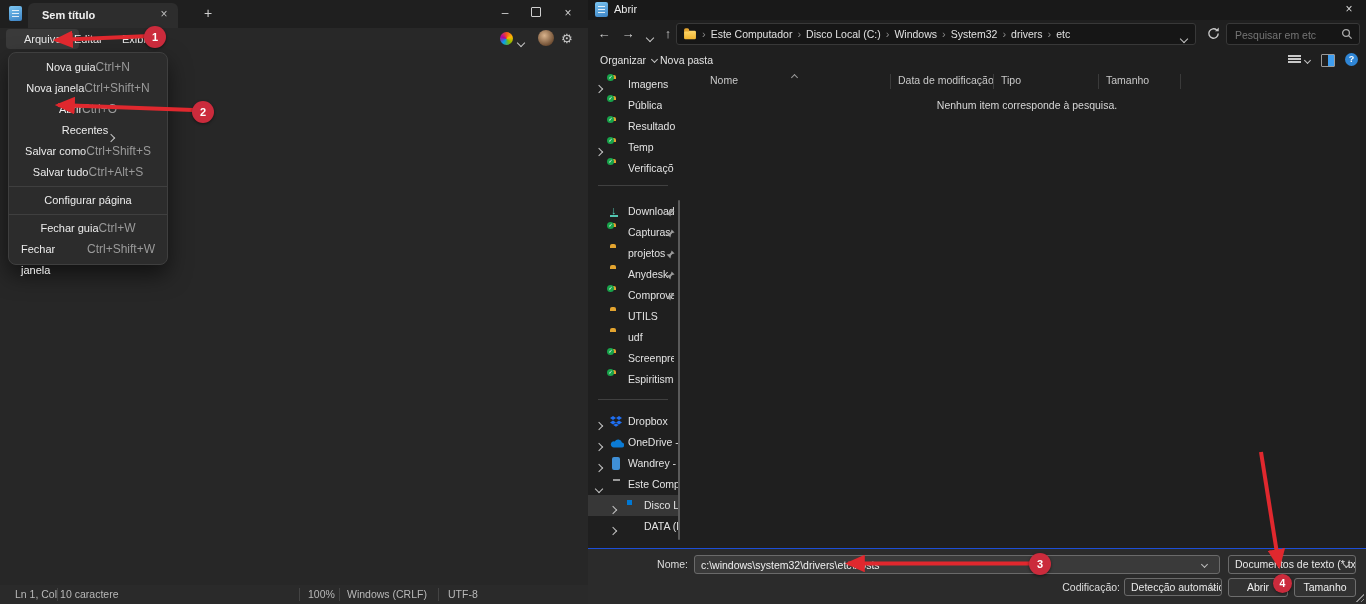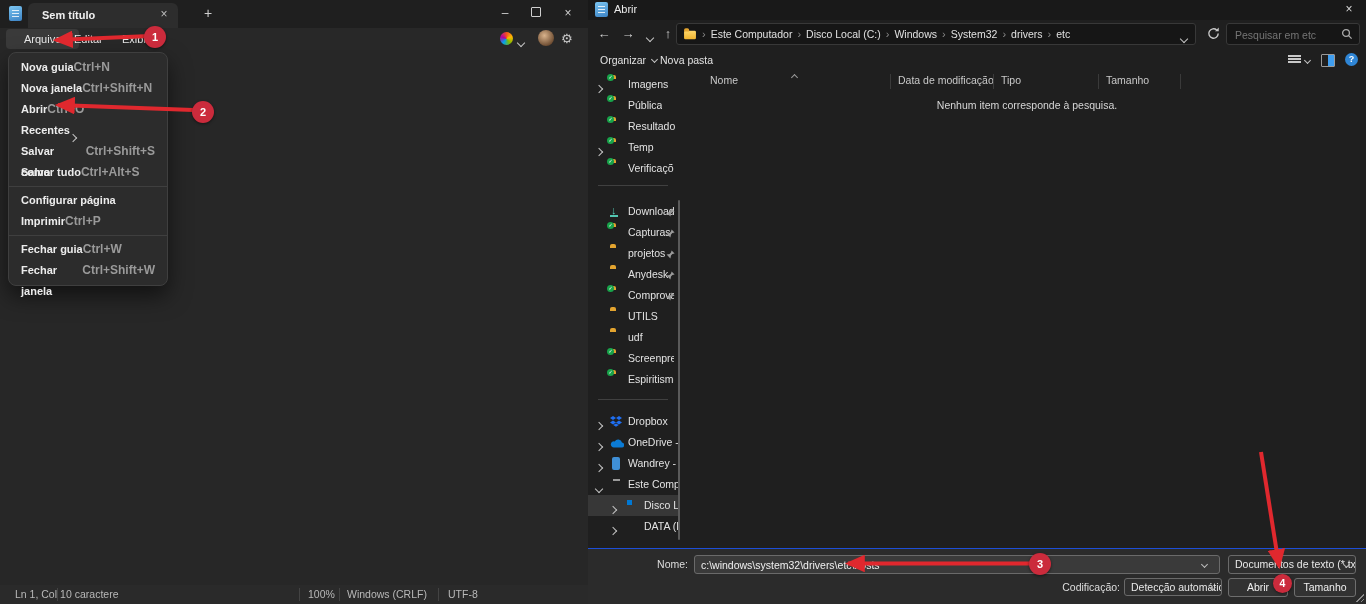--- a/index.html
+++ b/index.html
@@ -30,21 +30,21 @@
   .avatar{position:absolute;left:538px;top:2px;width:16px;height:16px;border-radius:50%;
      background:radial-gradient(circle at 40% 35%,#d9b38c,#6b4a2f 75%);}
   .gear{position:absolute;left:561px;top:2px;font-size:13px;color:#c8c8c8;line-height:17px;}
   .np-editor{position:absolute;left:0;top:50px;width:100%;height:535px;background:#272727;}
   .np-statusbar{position:absolute;left:0;bottom:0;width:100%;height:19px;background:#2a2a2a;color:#b8b8b8;font-size:10.5px;}
   .st{position:absolute;top:0;line-height:19px;}
   .st-div{position:absolute;top:3px;width:1px;height:13px;background:#434343;}
   
   .fm{position:absolute;left:8px;top:52px;width:158px;background:#2c2c2c;border:1px solid #3f3f3f;
       border-radius:8px;box-shadow:0 10px 22px rgba(0,0,0,.55);padding:4px 0;z-index:5;}
-  .fm-item{position:relative;height:21px;line-height:21px;padding:0 12px;display:flex;justify-content:flex-start;font-weight:bold;}
+  .fm-item{position:relative;height:21px;line-height:21px;padding:0 12px;display:flex;justify-content:center;}
   .fm-label{color:#ececec;}
   .fm-short{color:#9a9a9a;font-size:12px;}
   .fm-sep{height:1px;background:#3f3f3f;margin:3px 0;}
   
   #dialog{position:absolute;left:588px;top:0;width:778px;height:604px;background:#1f1f1f;}
   .dg-titlebar{position:absolute;left:0;top:0;width:100%;height:20px;background:#191919;}
   .dg-title{position:absolute;left:26px;top:3px;font-size:11px;color:#eaeaea;}
   .dg-close{position:absolute;right:4px;top:0;width:26px;height:20px;text-align:center;line-height:19px;color:#d8d8d8;font-size:12px;}
   .dg-navbar{position:absolute;left:0;top:20px;width:100%;height:28px;}
   .navbtn{position:absolute;top:4px;width:20px;height:20px;text-align:center;line-height:19px;color:#d4d4d4;font-size:13px;}
@@ -182,24 +182,20 @@
         <span class="fm-short">Ctrl+Shift+S</span>
       </div>
       <div class="fm-item">
         <span class="fm-label">Salvar tudo</span>
         <span class="fm-short">Ctrl+Alt+S</span>
       </div>
       <div class="fm-sep"></div>
       <div class="fm-item">
         <span class="fm-label">Configurar página</span>
       </div>
-      <div class="fm-item">
-        <span class="fm-label">Imprimir</span>
-        <span class="fm-short">Ctrl+P</span>
-      </div>
       <div class="fm-sep"></div>
       <div class="fm-item">
         <span class="fm-label">Fechar guia</span>
         <span class="fm-short">Ctrl+W</span>
       </div>
       <div class="fm-item">
         <span class="fm-label">Fechar janela</span>
         <span class="fm-short">Ctrl+Shift+W</span>
       </div>
     </div>

